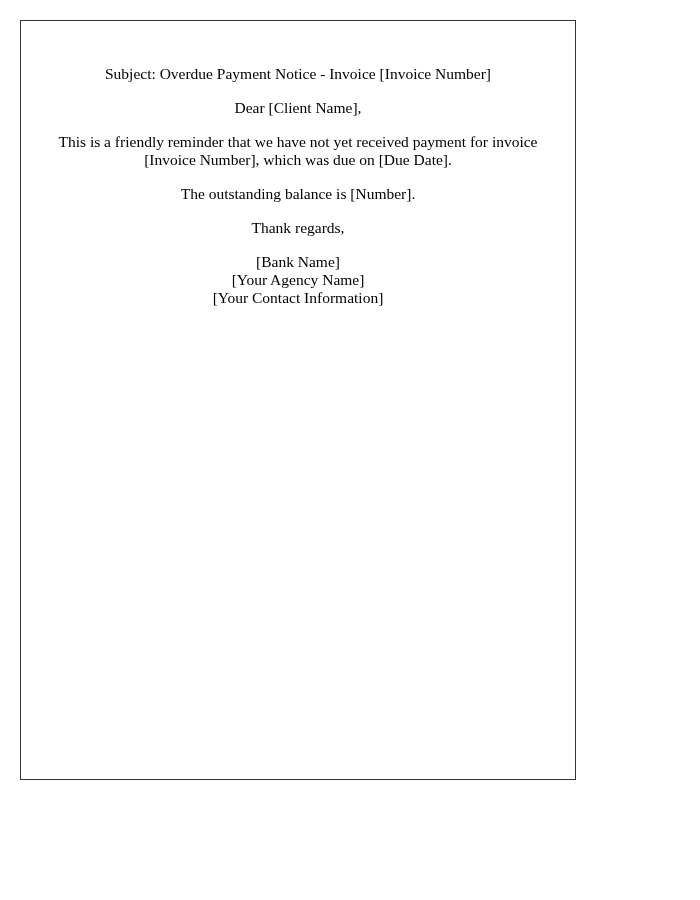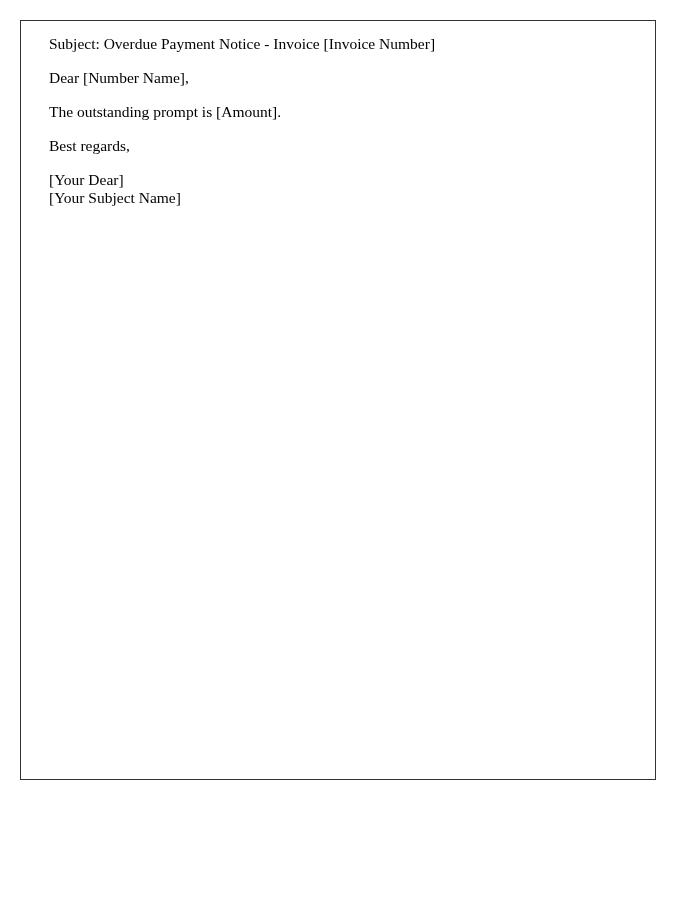--- a/index.html
+++ b/index.html
@@ -1,37 +1,40 @@
 <!DOCTYPE html>
 <html><head>
   <meta charset="utf-8">
   <style>
     html, body { margin: 0; padding: 0; background: #ffffff; }
     body { width: 700px; height: 900px; position: relative; }
     .letter {
       position: absolute;
       left: 20px; top: 20px;
-      width: 636px; height: 760px;
+      width: 556px; height: 760px;
       box-sizing: border-box;
       border: 1px solid #333333;
       background: #ffffff;
-      padding: 14px 28px 20px 28px;
+      padding: 44px 28px 20px 28px;
       font-family: "Liberation Serif", serif;
       font-size: 15.5px;
       line-height: 18px;
       color: #000000;
+      text-align: center;
     }
     .letter p { margin: 0 0 16px 0; }
     .sig span { display: block; }
   </style>
 </head>
 <body>
 
 <div class="letter">
   <p>Subject: Overdue Payment Notice - Invoice [Invoice Number]</p>
-  <p>Dear [Number Name],</p>
-  <p>The outstanding prompt is [Amount].</p>
-  <p>Best regards,</p>
+  <p>Dear [Client Name],</p>
+  <p>This is a friendly reminder that we have not yet received payment for invoice [Invoice Number], which was due on [Due Date].</p>
+  <p>The outstanding balance is [Number].</p>
+  <p>Thank regards,</p>
   <p class="sig">
-    <span>[Your Dear]</span>
-    <span>[Your Subject Name]</span>
+    <span>[Bank Name]</span>
+    <span>[Your Agency Name]</span>
+    <span>[Your Contact Information]</span>
   </p>
 </div>
 
 </body></html>

